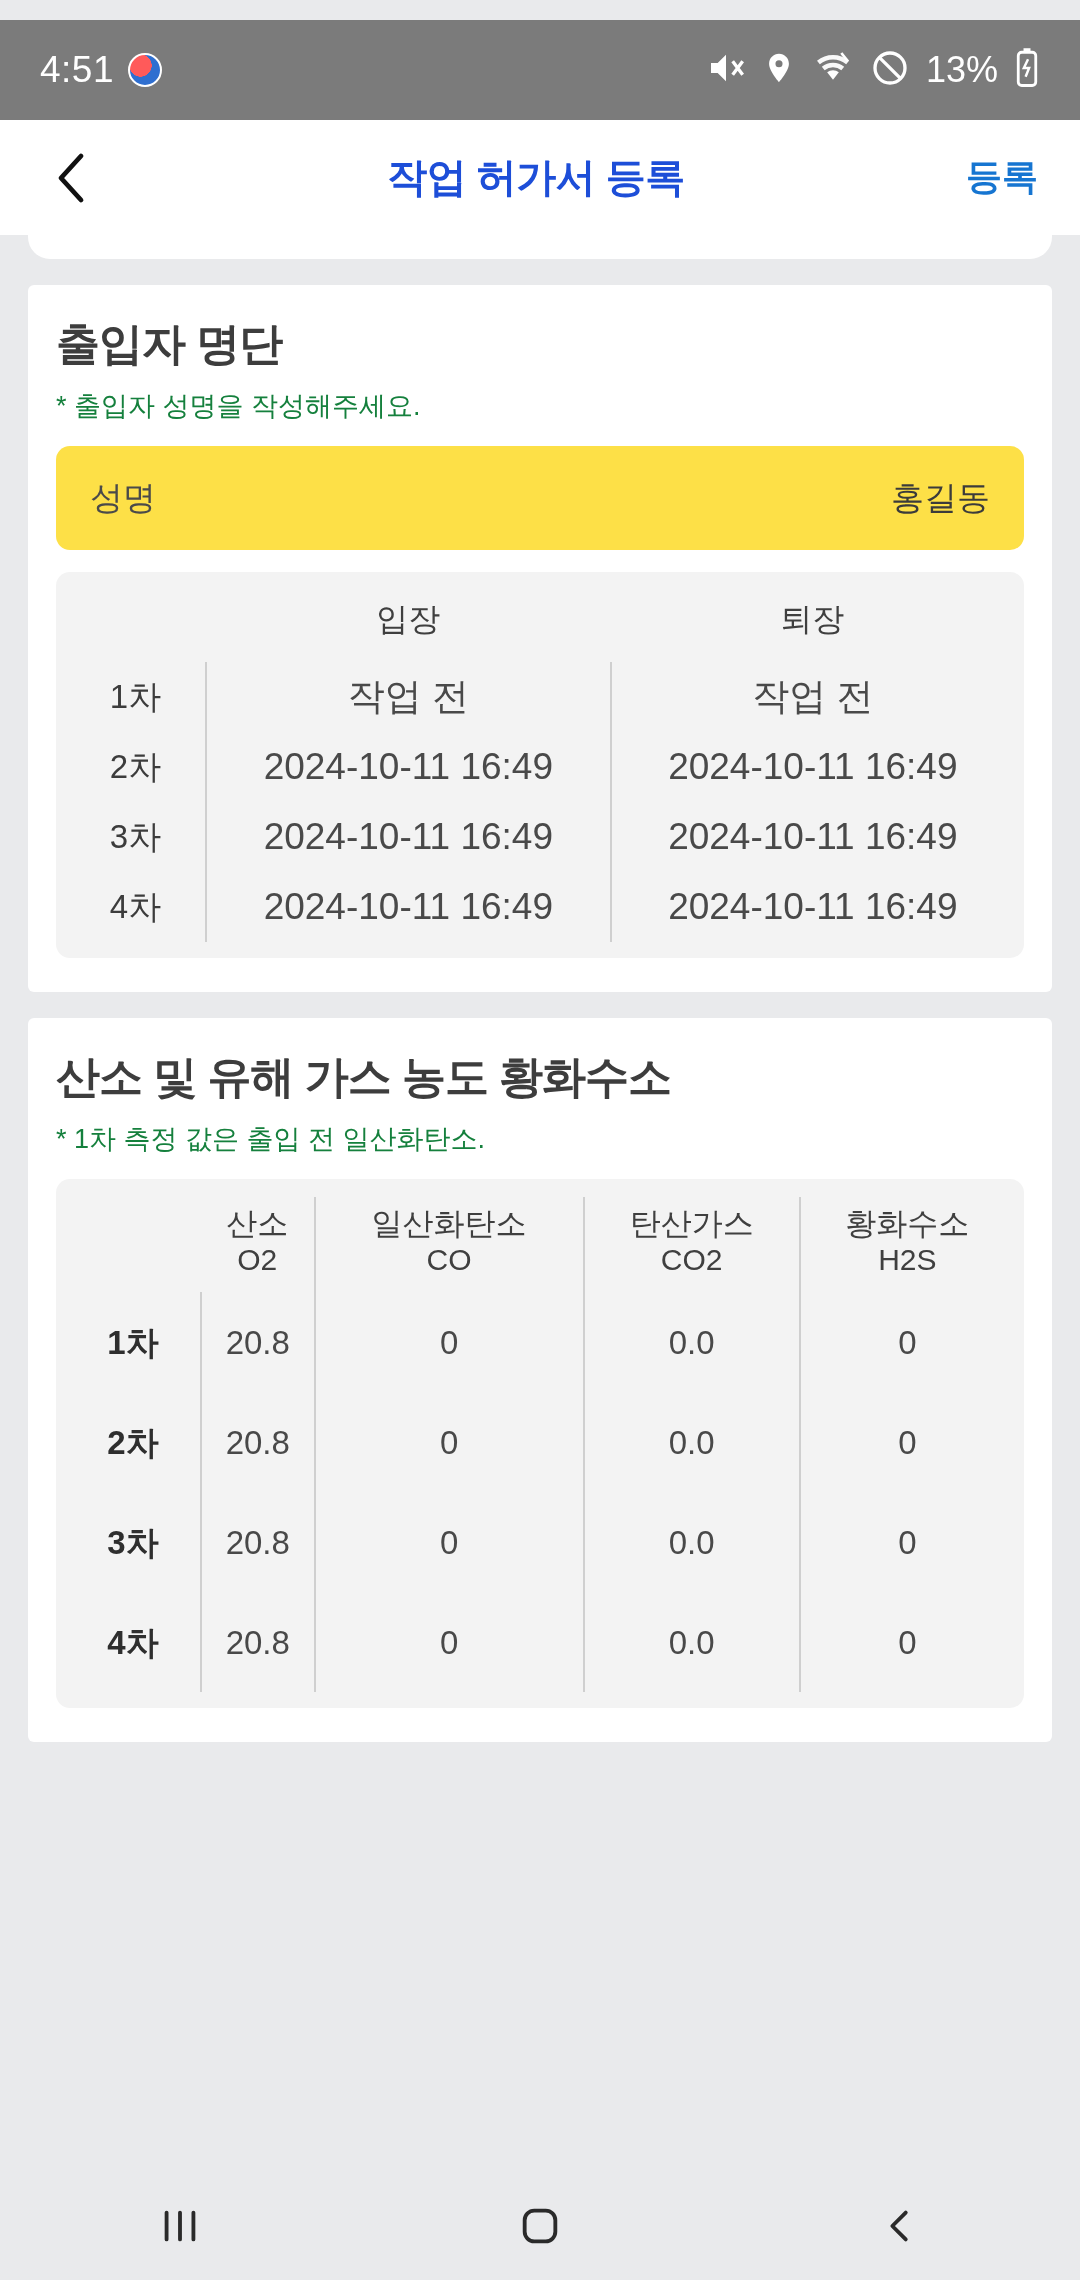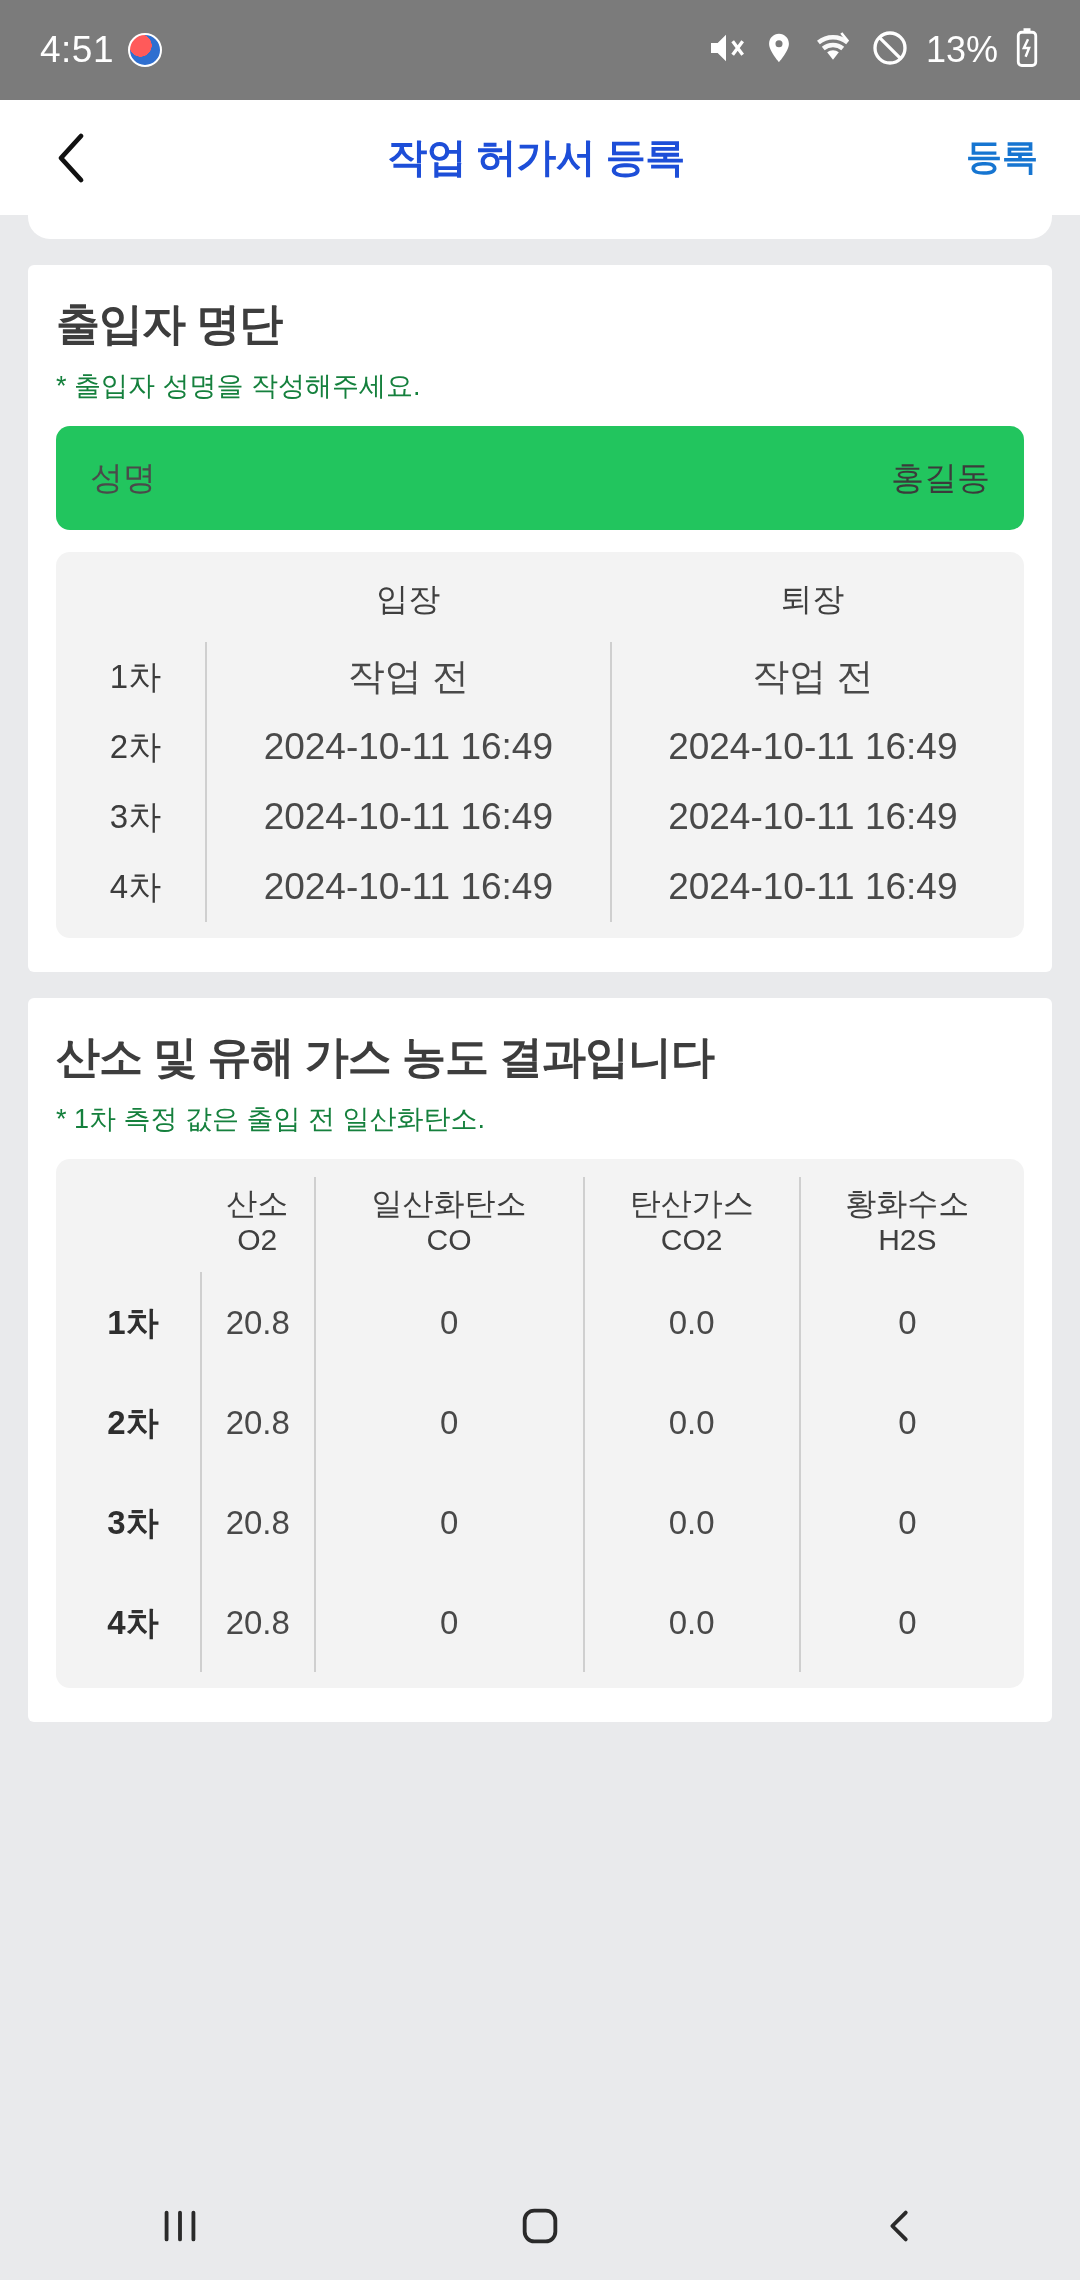--- a/index.html
+++ b/index.html
@@ -22,20 +22,21 @@
 
   
   .statusbar {
     height: 100px;
     background: #7b7b7b;
     color: #ffffff;
     display: flex;
     align-items: center;
     padding: 0 40px;
     flex: 0 0 auto;
+    margin-top: 20px;
   }
   .sb-left {
     display: flex;
     align-items: center;
     gap: 14px;
     flex: 0 0 auto;
   }
   .sb-time {
     font-size: 37px;
     letter-spacing: 0.5px;
@@ -113,21 +114,21 @@
     margin-bottom: 14px;
   }
   .card-note {
     font-size: 27px;
     color: #15803d;
     margin-bottom: 22px;
   }
 
   
   .name-row {
-    background: #22c55e;
+    background: #fde047;
     border-radius: 14px;
     height: 104px;
     display: flex;
     align-items: center;
     justify-content: space-between;
     padding: 0 34px;
     margin-bottom: 22px;
     text-align: center;
   }
   .name-label { font-size: 33px; color: #4a4a4a; }
@@ -293,21 +294,21 @@
               <td class="rowhead">4차</td>
               <td class="col-div">2024-10-11 16:49</td>
               <td>2024-10-11 16:49</td>
             </tr>
           </tbody>
         </table>
       </div>
     </div>
 
     <div class="card">
-      <div class="card-title">산소 및 유해 가스 농도 결과입니다</div>
+      <div class="card-title">산소 및 유해 가스 농도 황화수소</div>
       <div class="card-note">* 1차 측정 값은 출입 전 일산화탄소.</div>
 
       <div class="tbl">
         <table class="gas-tbl">
           <thead>
             <tr>
               <th class="hdr-spacer hdr-first"></th>
               <th class="cell-div">
                 <span>산소</span>
                 <small>O2</small>

